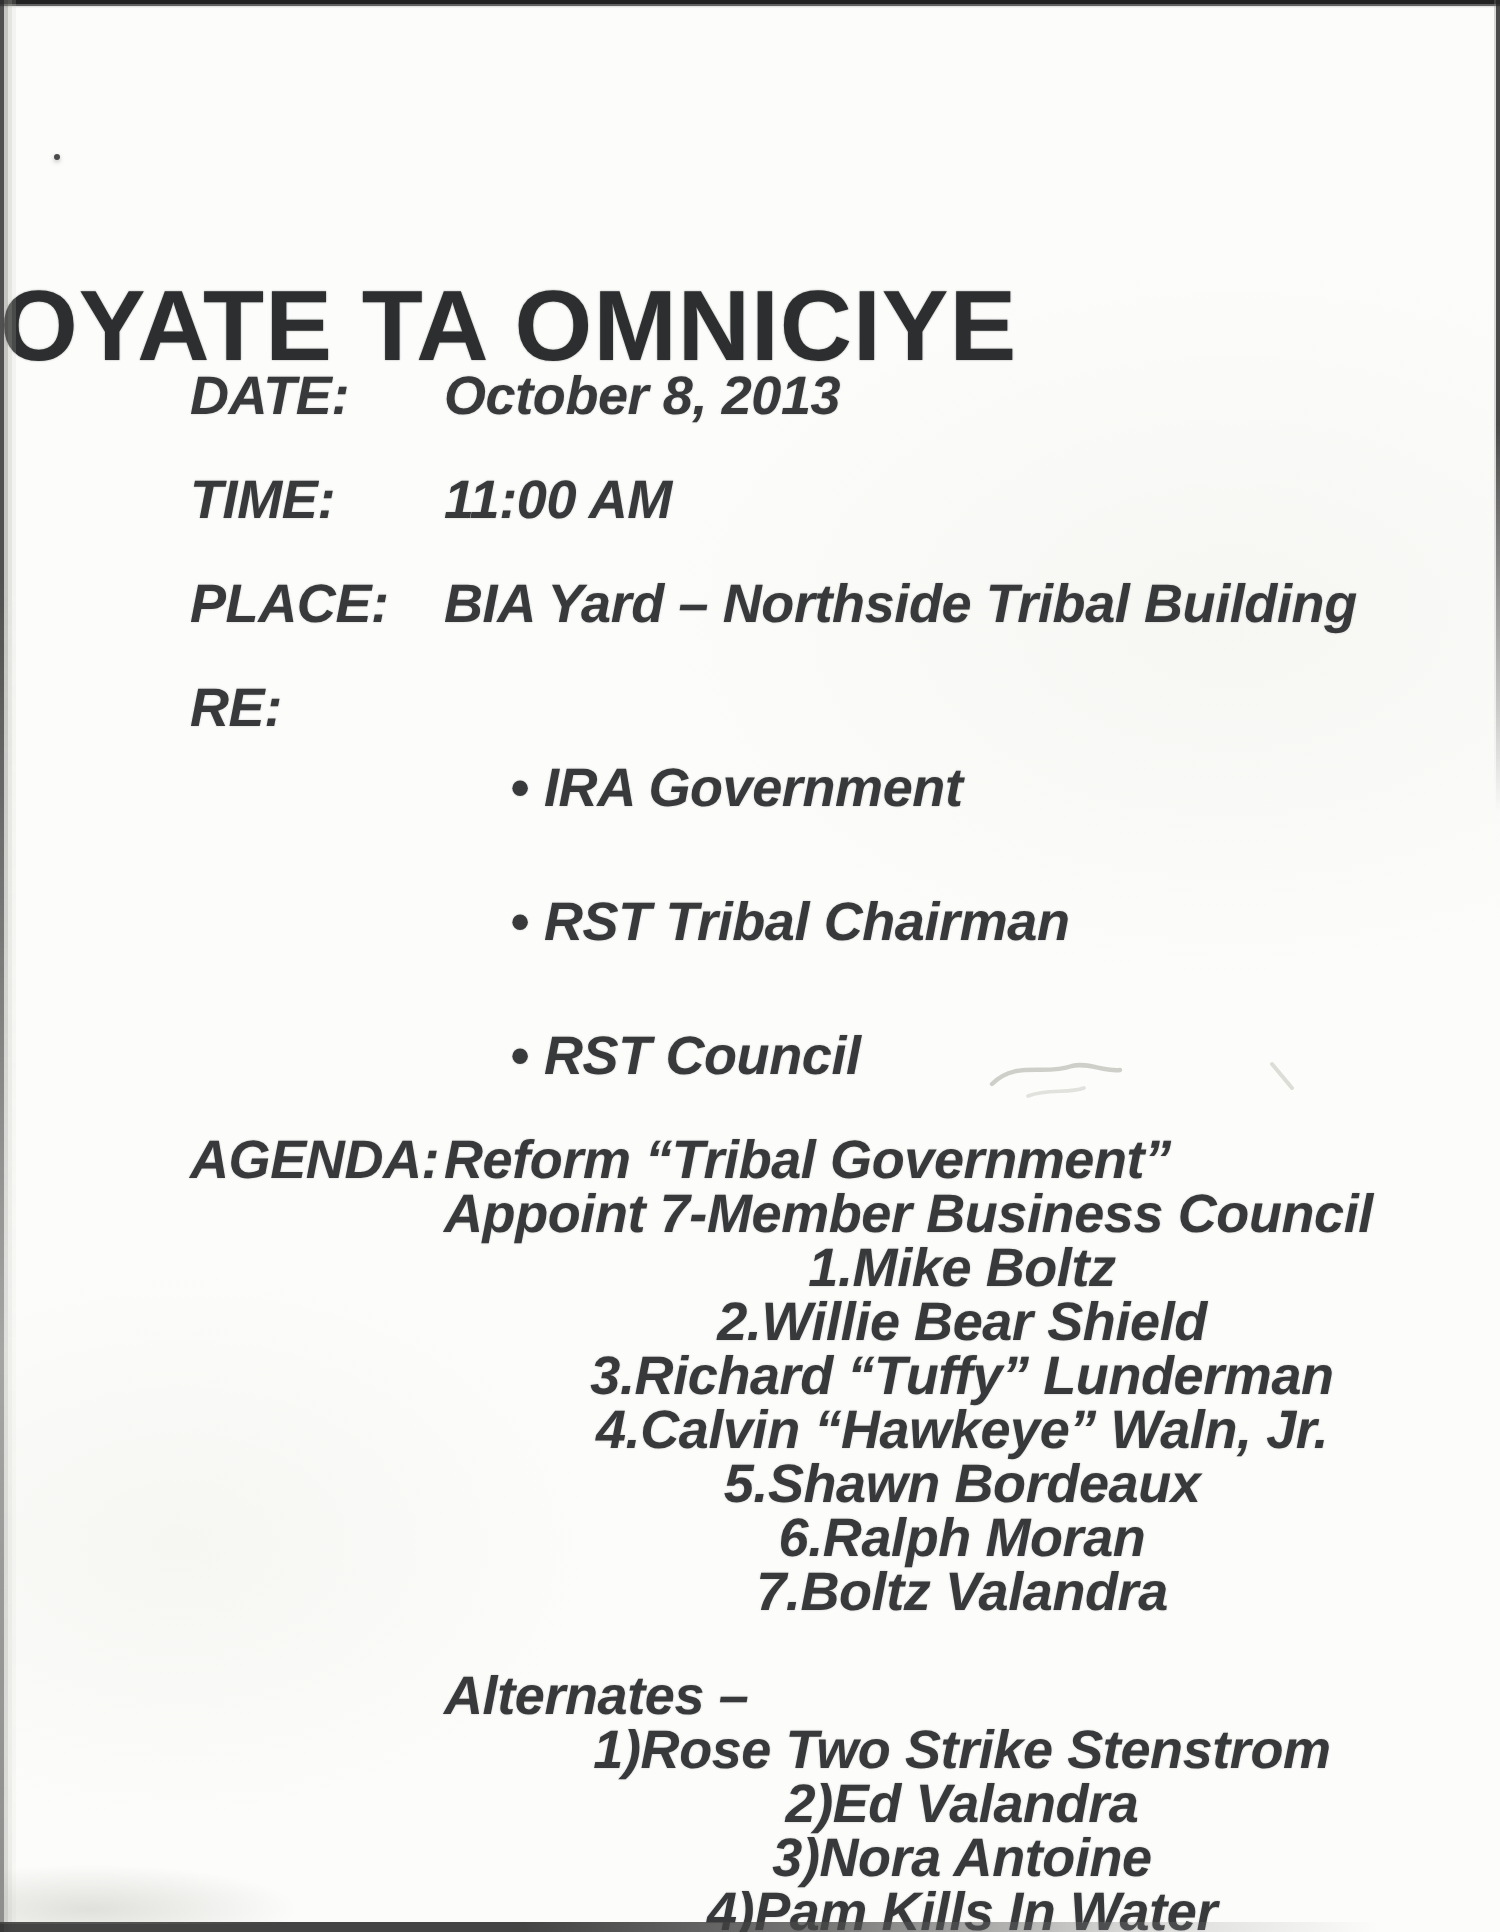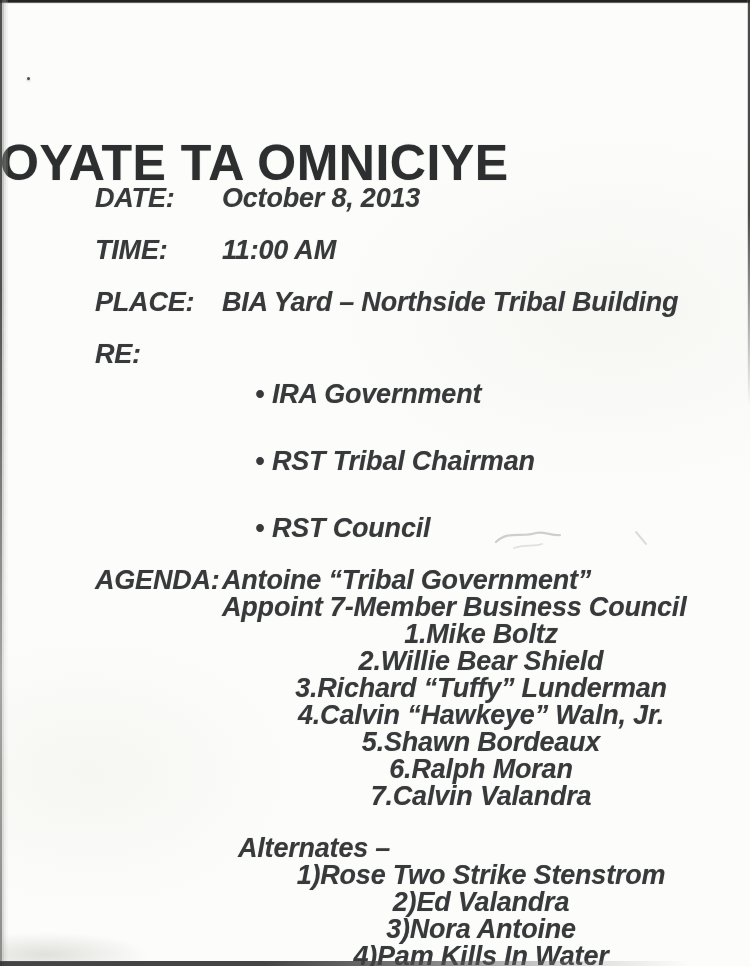--- a/index.html
+++ b/index.html
@@ -36,21 +36,21 @@
   }
   .row { display:grid; grid-template-columns:127px 1fr; align-items:start; margin-bottom:25px; }
   .field-label { white-space:nowrap; }
   .field-value { white-space:nowrap; }
   .bullet-list { margin:0; padding:0; list-style:none; }
   .bullet-item { padding-left:33px; white-space:nowrap;margin-top:40px; }
   .bullet-glyph { display:inline-block; width:17px; }
   .plain-list { margin:0; padding:0; list-style:none;text-align:center; }
   .num-item { padding-left:18px; white-space:nowrap; }
   .item-num { display:inline-block; min-width:20px; }
-  .alt-heading { margin-top:25px; white-space:nowrap;margin-left:16px; }
+  .alt-heading { margin-top:25px; white-space:nowrap; }
 
   
   .edge { position:absolute; pointer-events:none; }
   .edge-top {
     top:0; left:0; right:0; height:4px;
     background:linear-gradient(to bottom, #222 0 2px, rgba(70,70,70,0.85) 2px 3px, rgba(120,120,120,0.25) 3px, transparent);
   }
   .edge-left {
     top:0; left:0; bottom:0; width:9px;
     background:linear-gradient(to right,
@@ -119,31 +119,31 @@
           <li class="bullet-item"><span class="bullet-glyph">•</span><span>IRA Government</span></li>
           <li class="bullet-item"><span class="bullet-glyph">•</span><span>RST Tribal Chairman</span></li>
           <li class="bullet-item"><span class="bullet-glyph">•</span><span>RST Council</span></li>
         </ul>
       </div>
     </div>
 
     <div class="row">
       <span class="field-label">AGENDA:</span>
       <div>
-        <div class="field-value">Antoine “Tribal Government”</div>
+        <div class="field-value">Reform “Tribal Government”</div>
         <div class="field-value">Appoint 7-Member Business Council</div>
 
         <ol class="plain-list">
           <li class="num-item"><span class="item-num">1.</span><span>Mike Boltz</span></li>
           <li class="num-item"><span class="item-num">2.</span><span>Willie Bear Shield</span></li>
           <li class="num-item"><span class="item-num">3.</span><span>Richard “Tuffy” Lunderman</span></li>
           <li class="num-item"><span class="item-num">4.</span><span>Calvin “Hawkeye” Waln, Jr.</span></li>
           <li class="num-item"><span class="item-num">5.</span><span>Shawn Bordeaux</span></li>
           <li class="num-item"><span class="item-num">6.</span><span>Ralph Moran</span></li>
-          <li class="num-item"><span class="item-num">7.</span><span>Calvin Valandra</span></li>
+          <li class="num-item"><span class="item-num">7.</span><span>Boltz Valandra</span></li>
         </ol>
 
         <div class="field-value alt-heading">Alternates –</div>
 
         <ol class="plain-list">
           <li class="num-item"><span class="item-num">1)</span><span>Rose Two Strike Stenstrom</span></li>
           <li class="num-item"><span class="item-num">2)</span><span>Ed Valandra</span></li>
           <li class="num-item"><span class="item-num">3)</span><span>Nora Antoine</span></li>
           <li class="num-item"><span class="item-num">4)</span><span>Pam Kills In Water</span></li>
           <li class="num-item"><span class="item-num">5)</span><span>Tony Tribal</span></li>

